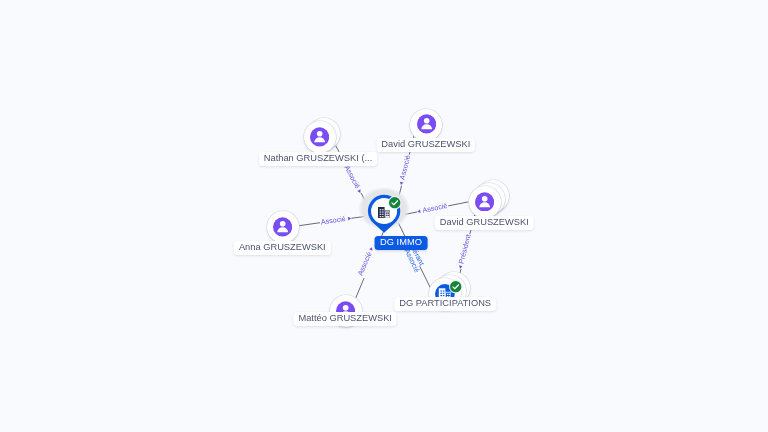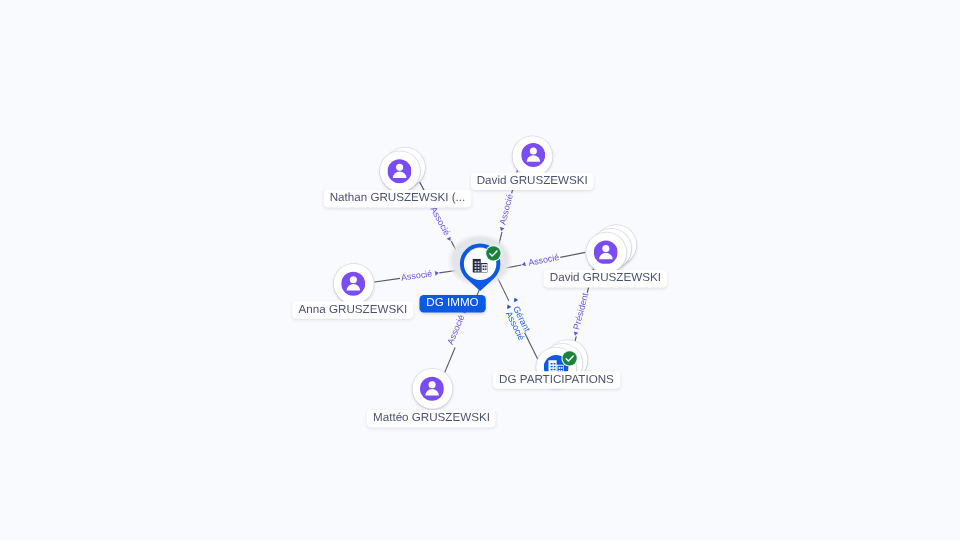--- a/index.html
+++ b/index.html
@@ -131,21 +131,21 @@
     <div class="nlabel" style="left:484.3px;top:216px">David GRUSZEWSKI</div>
 
     <div class="node" style="left:345.6px;top:311.3px">
       <div class="circ c0"></div>
       <svg class="icon" style="left:-9.6px;top:-10.6px" width="19.2" height="19.9" viewBox="0 0 20 20">
         <circle cx="10" cy="10" r="10" fill="#7a4cf3"></circle>
         <circle cx="10.1" cy="6.7" r="2.95" fill="#fff"></circle>
         <path d="M4.45 15.6a5.65 5.3 0 0 1 11.3 0z" fill="#fff"></path>
       </svg>
     </div>
-    <div class="nlabel" style="left:345.2px;top:328px">Mattéo GRUSZEWSKI</div>
+    <div class="nlabel" style="left:345.2px;top:312px">Mattéo GRUSZEWSKI</div>
 
     <div class="node" style="left:445.2px;top:294px">
       <div class="circ c2"></div>
       <div class="circ c1"></div>
       <div class="circ c0"></div>
       <svg class="icon" style="left:-9.9px;top:-9.9px" width="19.8" height="19.8" viewBox="0 0 19.8 19.8">
         <circle cx="9.9" cy="9.9" r="9.9" fill="#0a5ae4"></circle>
         <g transform="translate(3.8 4.3) scale(0.272)">
           <path d="M0 0h24.1v41.57H0z" fill="#fff"></path>
           <path d="M24.1 12.65h20.48v28.92H24.1z" fill="#fff"></path>
@@ -202,16 +202,16 @@
           <rect x="29.52" y="28.31" width="5.42" height="4.22"></rect>
           <rect x="36.75" y="28.31" width="4.21" height="4.22"></rect>
         </g>
       </svg>
       <svg class="icon" style="left:3.9px;top:-14.5px" width="13.4" height="13.4" viewBox="0 0 26 26">
         <circle cx="13" cy="13" r="13" fill="#e8f5ec"></circle>
         <circle cx="13" cy="13" r="11" fill="#17833c"></circle>
         <path d="M7.6 13.4 11.2 17 18.6 9.2" stroke="#fff" stroke-width="2.2" fill="none" stroke-linecap="round" stroke-linejoin="round"></path>
       </svg>
     </div>
-    <div class="clabel" style="left:362px;top:236px">DG IMMO</div>
+    <div class="clabel" style="left:401px;top:236px">DG IMMO</div>
 
   </div>
 </div>
 
 </body></html>

